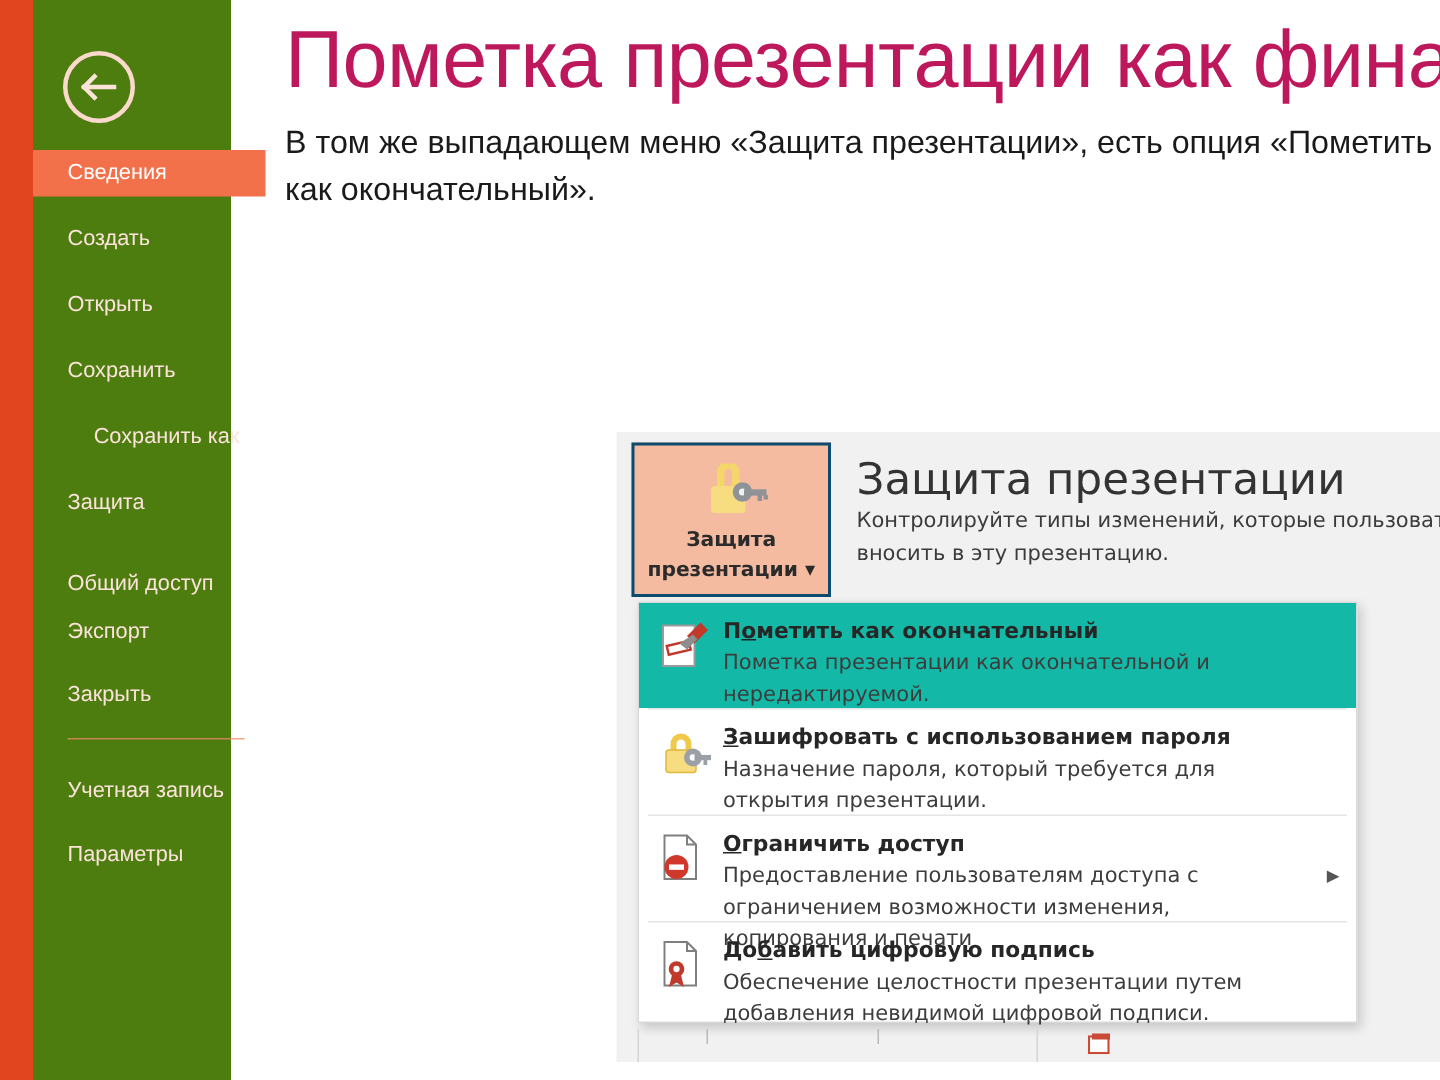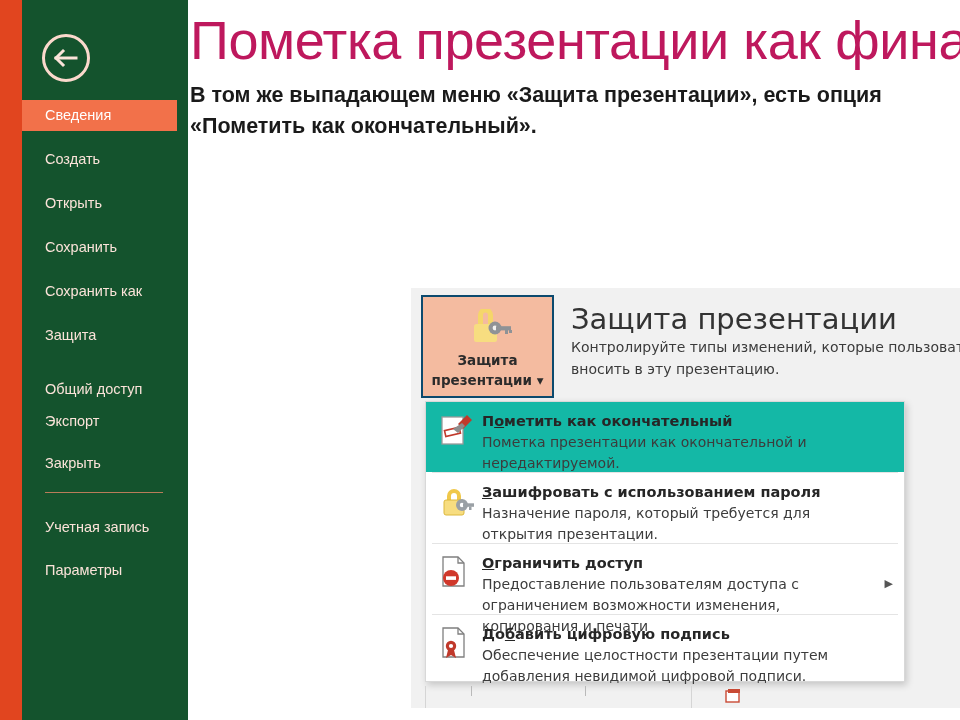--- a/index.html
+++ b/index.html
@@ -12,23 +12,23 @@
     height: 720px;
     overflow: hidden;
     font-family: "Liberation Sans", "DejaVu Sans", sans-serif;
     position: relative;
   }
 
   
   #backstage-sidebar {
     position: absolute;
     left: 0; top: 0;
-    width: 188px;
+    width: 154px;
     height: 720px;
-    background: #14532d;
+    background: #4d7c0f;
   }
   #backstage-rail {
     position: absolute;
     left: 0; top: 0;
     width: 22px;
     height: 720px;
     background: #e1451f;
   }
   #back-button {
     position: absolute;
@@ -86,21 +86,20 @@
     white-space: nowrap;
   }
   #body-copy {
     position: absolute;
     left: 4px;
     top: 80px;
     width: 766px;
     font-size: 21.5px;
     line-height: 30.5px;
     color: #1a1a1a;
-    font-weight: bold;
   }
   #body-copy p { margin: 0; }
 
   
   #embedded-screenshot {
     position: absolute;
     left: 225px;
     top: 288px;
     width: 700px;
     height: 420px;
@@ -239,21 +238,21 @@
         </g>
       </svg>
     </span>
   </div>
 
   <div id="nav-list">
       <div class="nav-item selected" style="top: 100px;">Сведения</div>
       <div class="nav-item" style="top: 144px;">Создать</div>
       <div class="nav-item" style="top: 188px;">Открыть</div>
       <div class="nav-item" style="top: 232px;">Сохранить</div>
-      <div class="nav-item" style="top: 276px;">Сохранить как</div>
+      <div class="nav-item" style="top: 276px; text-align: center;">Сохранить как</div>
       <div class="nav-item" style="top: 320px;">Защита</div>
       <div class="nav-item" style="top: 374px;">Общий доступ</div>
       <div class="nav-item" style="top: 406px;">Экспорт</div>
       <div class="nav-item" style="top: 448px;">Закрыть</div>
       <div class="nav-item" style="top: 512px;">Учетная запись</div>
       <div class="nav-item" style="top: 555px;">Параметры</div>
     </div>
   <div class="nav-sep" id="nav-separator" style="top: 492px;"></div>
 </div>
 

